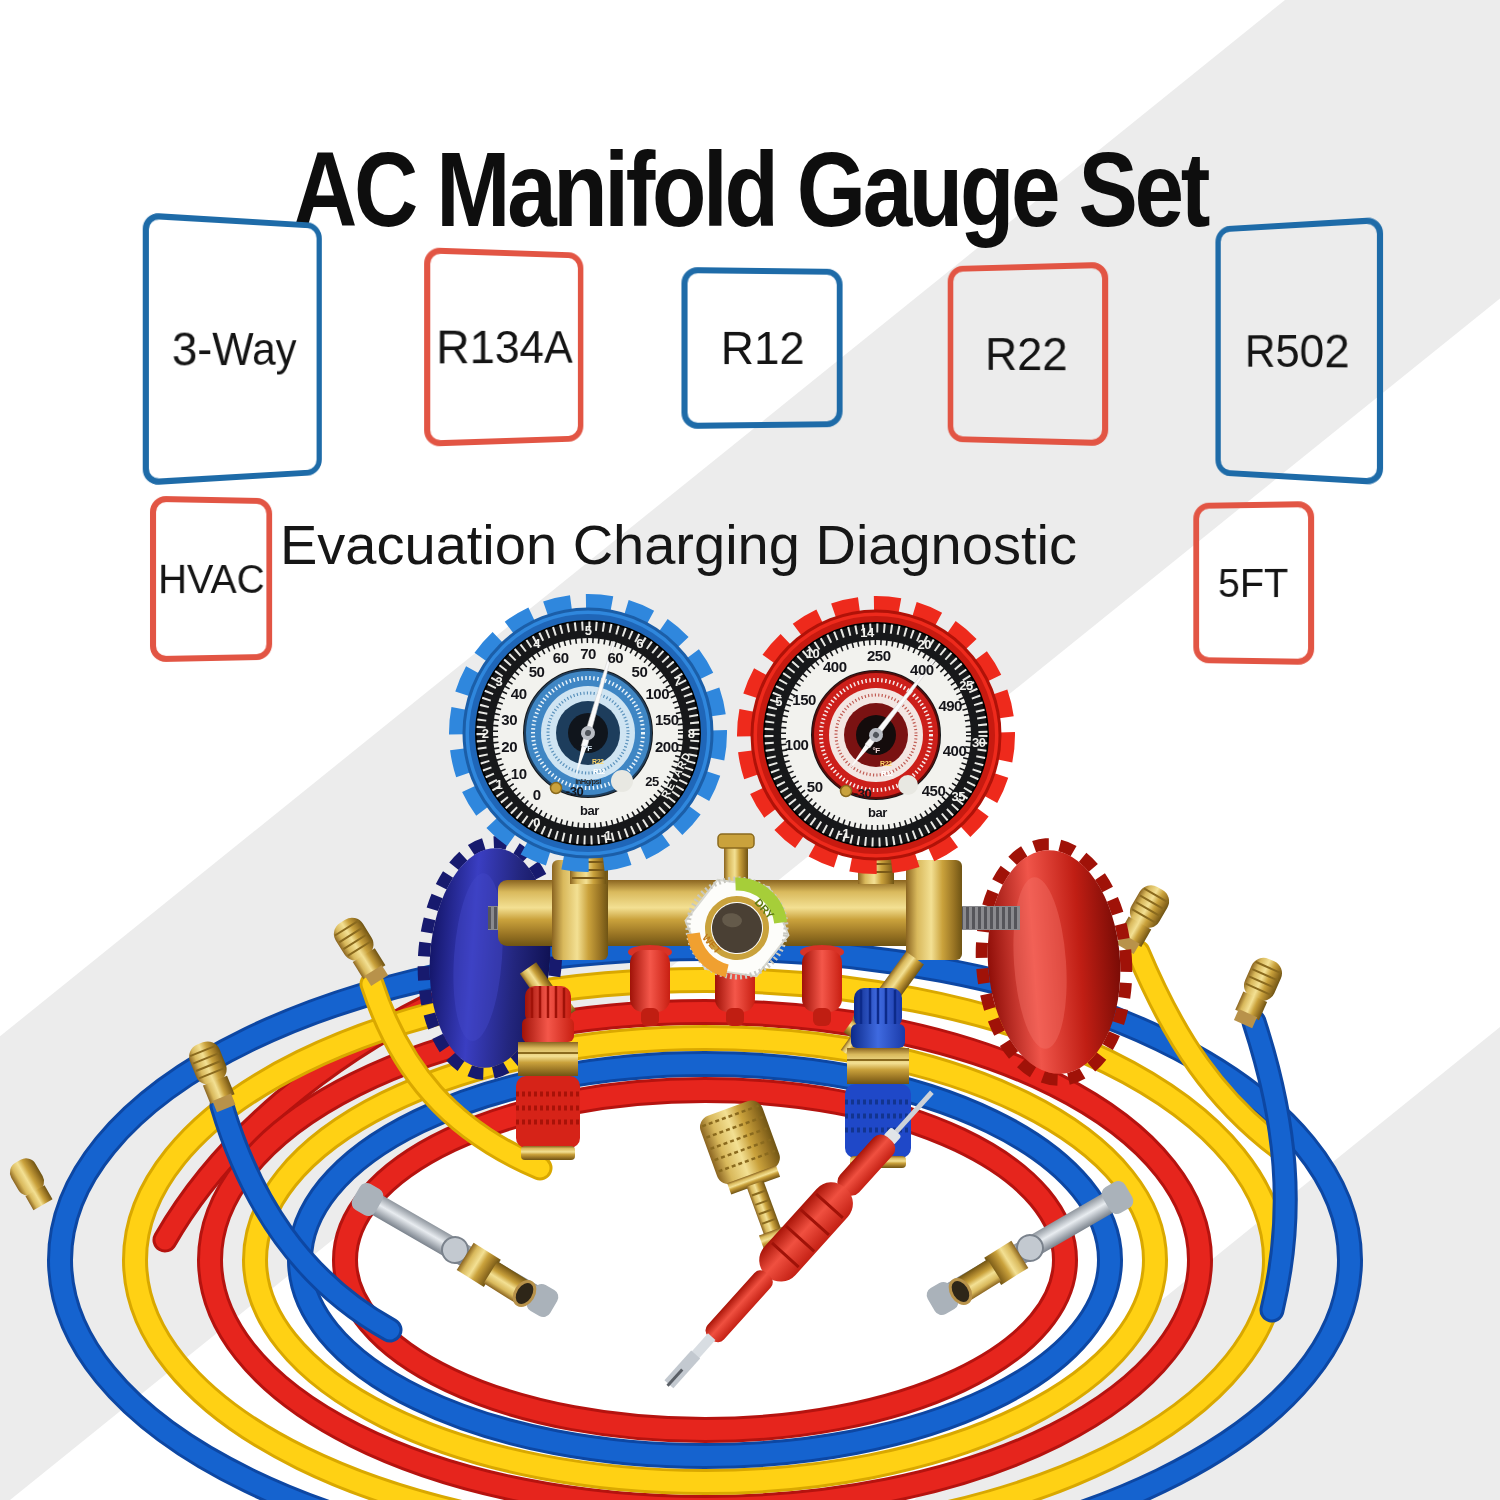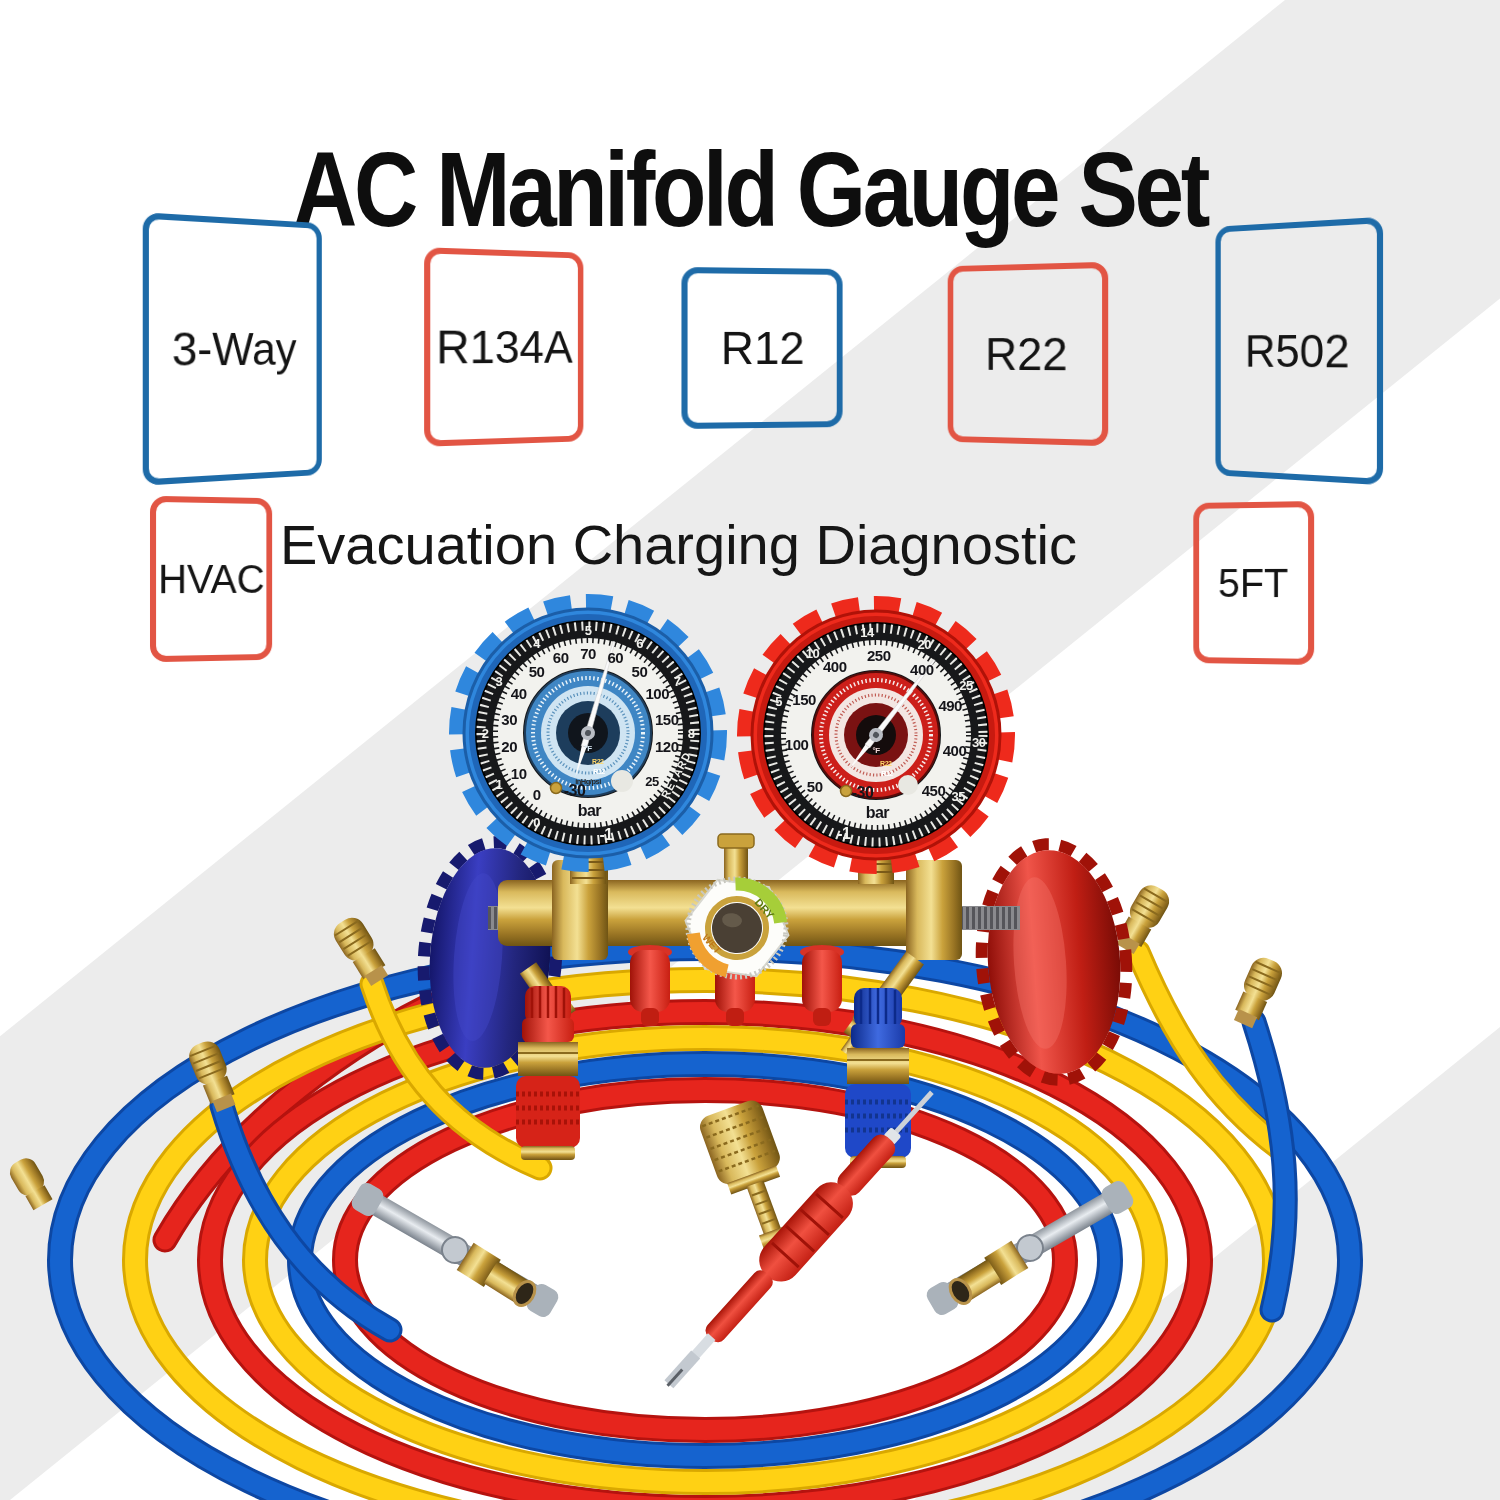--- a/index.html
+++ b/index.html
@@ -14,21 +14,21 @@
   .badge{position:absolute;z-index:3;border:6px solid #1e6ba8;border-radius:16px;
          display:flex;align-items:center;justify-content:center;
          font-size:46px;color:#141414;}
   .badge.red{border-color:#e25544;}
   .badge span{white-space:nowrap;}
   .dial{position:absolute;width:0;height:0;z-index:6;}
   .dl{position:absolute;left:0;top:0;white-space:nowrap;
       transform:translate(-50%,-50%) rotate(var(--a,0deg)) translateY(calc(var(--r,80px) * -1)) rotate(calc(var(--a,0deg) * -1));
       font-weight:bold;font-size:15px;color:#15151a;letter-spacing:-0.5px;}
   .dl.bar{--r:103px;color:#f2f2ee;font-size:13px;}
-  .dl.sm{font-size:16px;}
+  .dl.sm{font-size:13px;}
   .dl.tn{font-size:7.5px;font-weight:bold;color:#2a2a2a;}
   .dl.wh{color:#f2f2ee;}
   .dl.gold{color:#ffd76a;font-size:7px;}
   .dl.ref{color:#ffffff;font-size:7px;}
   .dl.deg{font-size:8px;color:#d8e8f4;}
   .free{position:absolute;left:0;top:0;white-space:nowrap;font-weight:bold;}
 </style>
 </head>
 <body>
 
@@ -383,21 +383,21 @@
   <span class="dl" style="--a:-100deg;--r:80px">20</span>
   <span class="dl" style="--a:-80deg;--r:80px">30</span>
   <span class="dl" style="--a:-60deg;--r:80px">40</span>
   <span class="dl" style="--a:-40deg;--r:80px">50</span>
   <span class="dl" style="--a:-20deg;--r:80px">60</span>
   <span class="dl" style="--a:0deg;--r:80px">70</span>
   <span class="dl" style="--a:20deg;--r:80px">60</span>
   <span class="dl" style="--a:40deg;--r:80px">50</span>
   <span class="dl" style="--a:60deg;--r:80px">100</span>
   <span class="dl" style="--a:80deg;--r:80px">150</span>
-  <span class="dl" style="--a:100deg;--r:80px">120</span>
+  <span class="dl" style="--a:100deg;--r:80px">200</span>
   <span class="dl bar" style="--a:-150deg">0</span>
   <span class="dl bar" style="--a:-120deg">1</span>
   <span class="dl bar" style="--a:-90deg">2</span>
   <span class="dl bar" style="--a:-60deg">3</span>
   <span class="dl bar" style="--a:-30deg">4</span>
   <span class="dl bar" style="--a:0deg">5</span>
   <span class="dl bar" style="--a:30deg">6</span>
   <span class="dl bar" style="--a:60deg">7</span>
   <span class="dl bar" style="--a:90deg">8</span>
   <span class="dl sm" style="--a:-167deg;--r:60px">-30</span>

